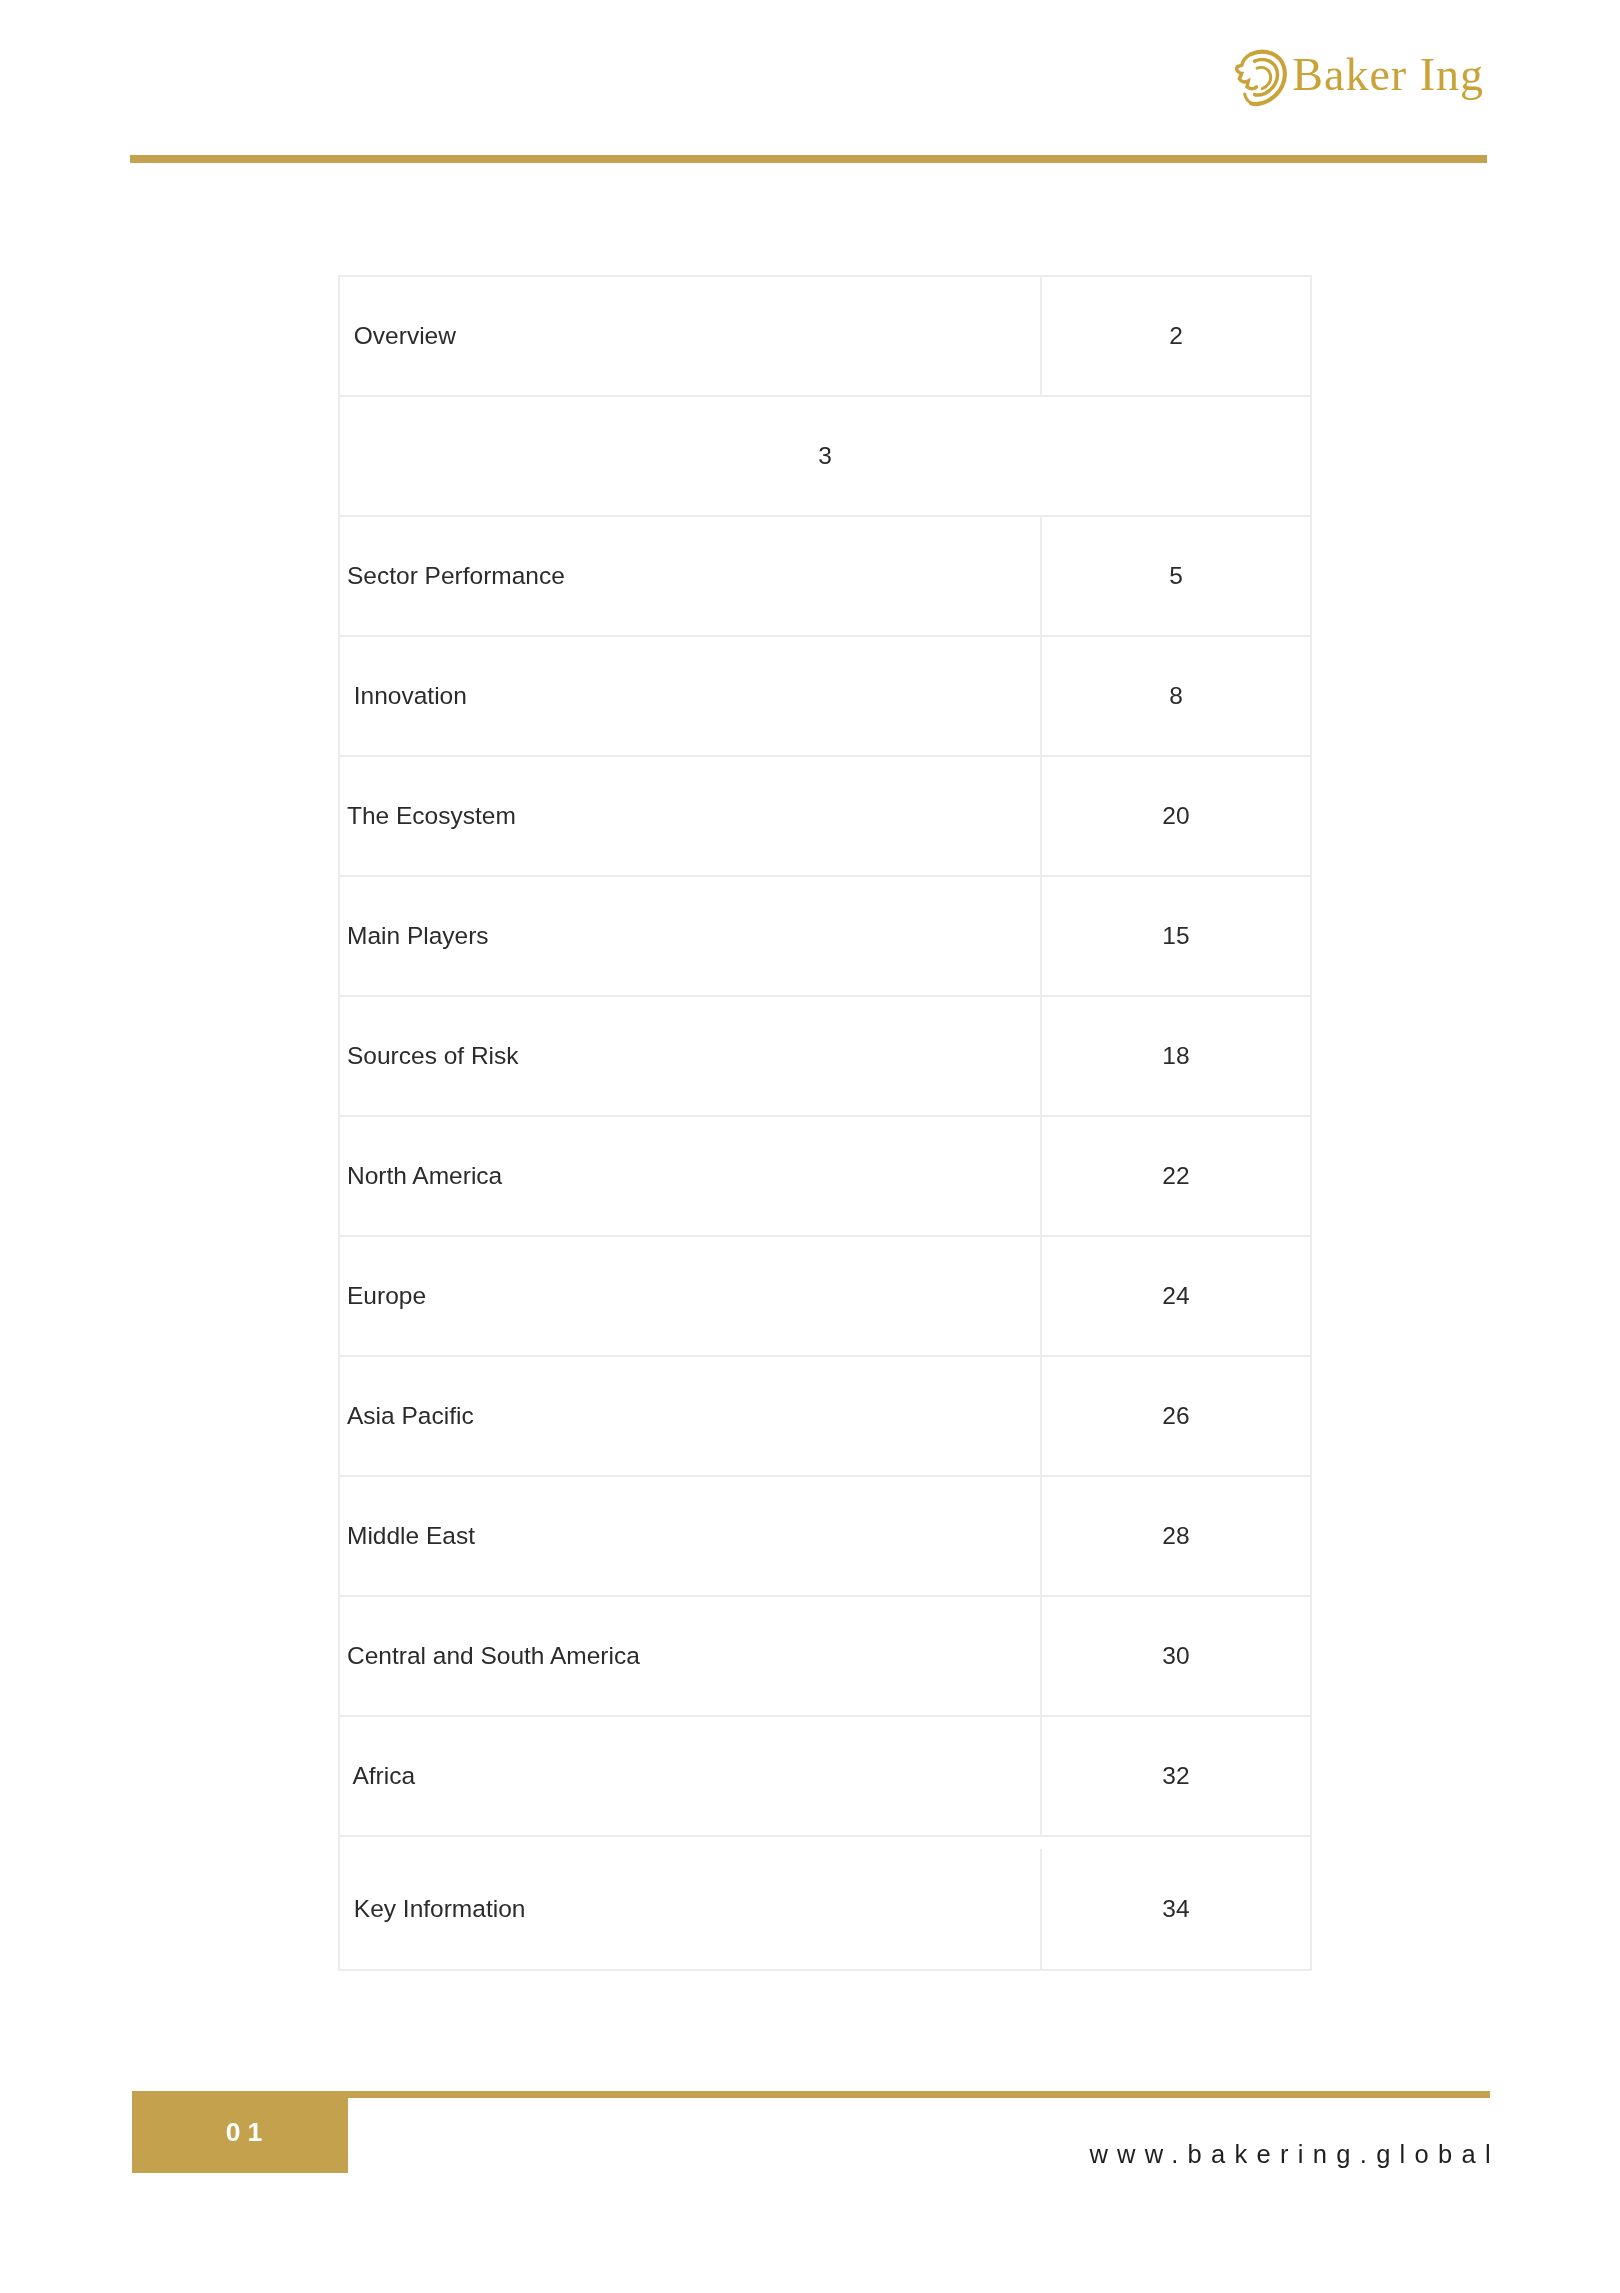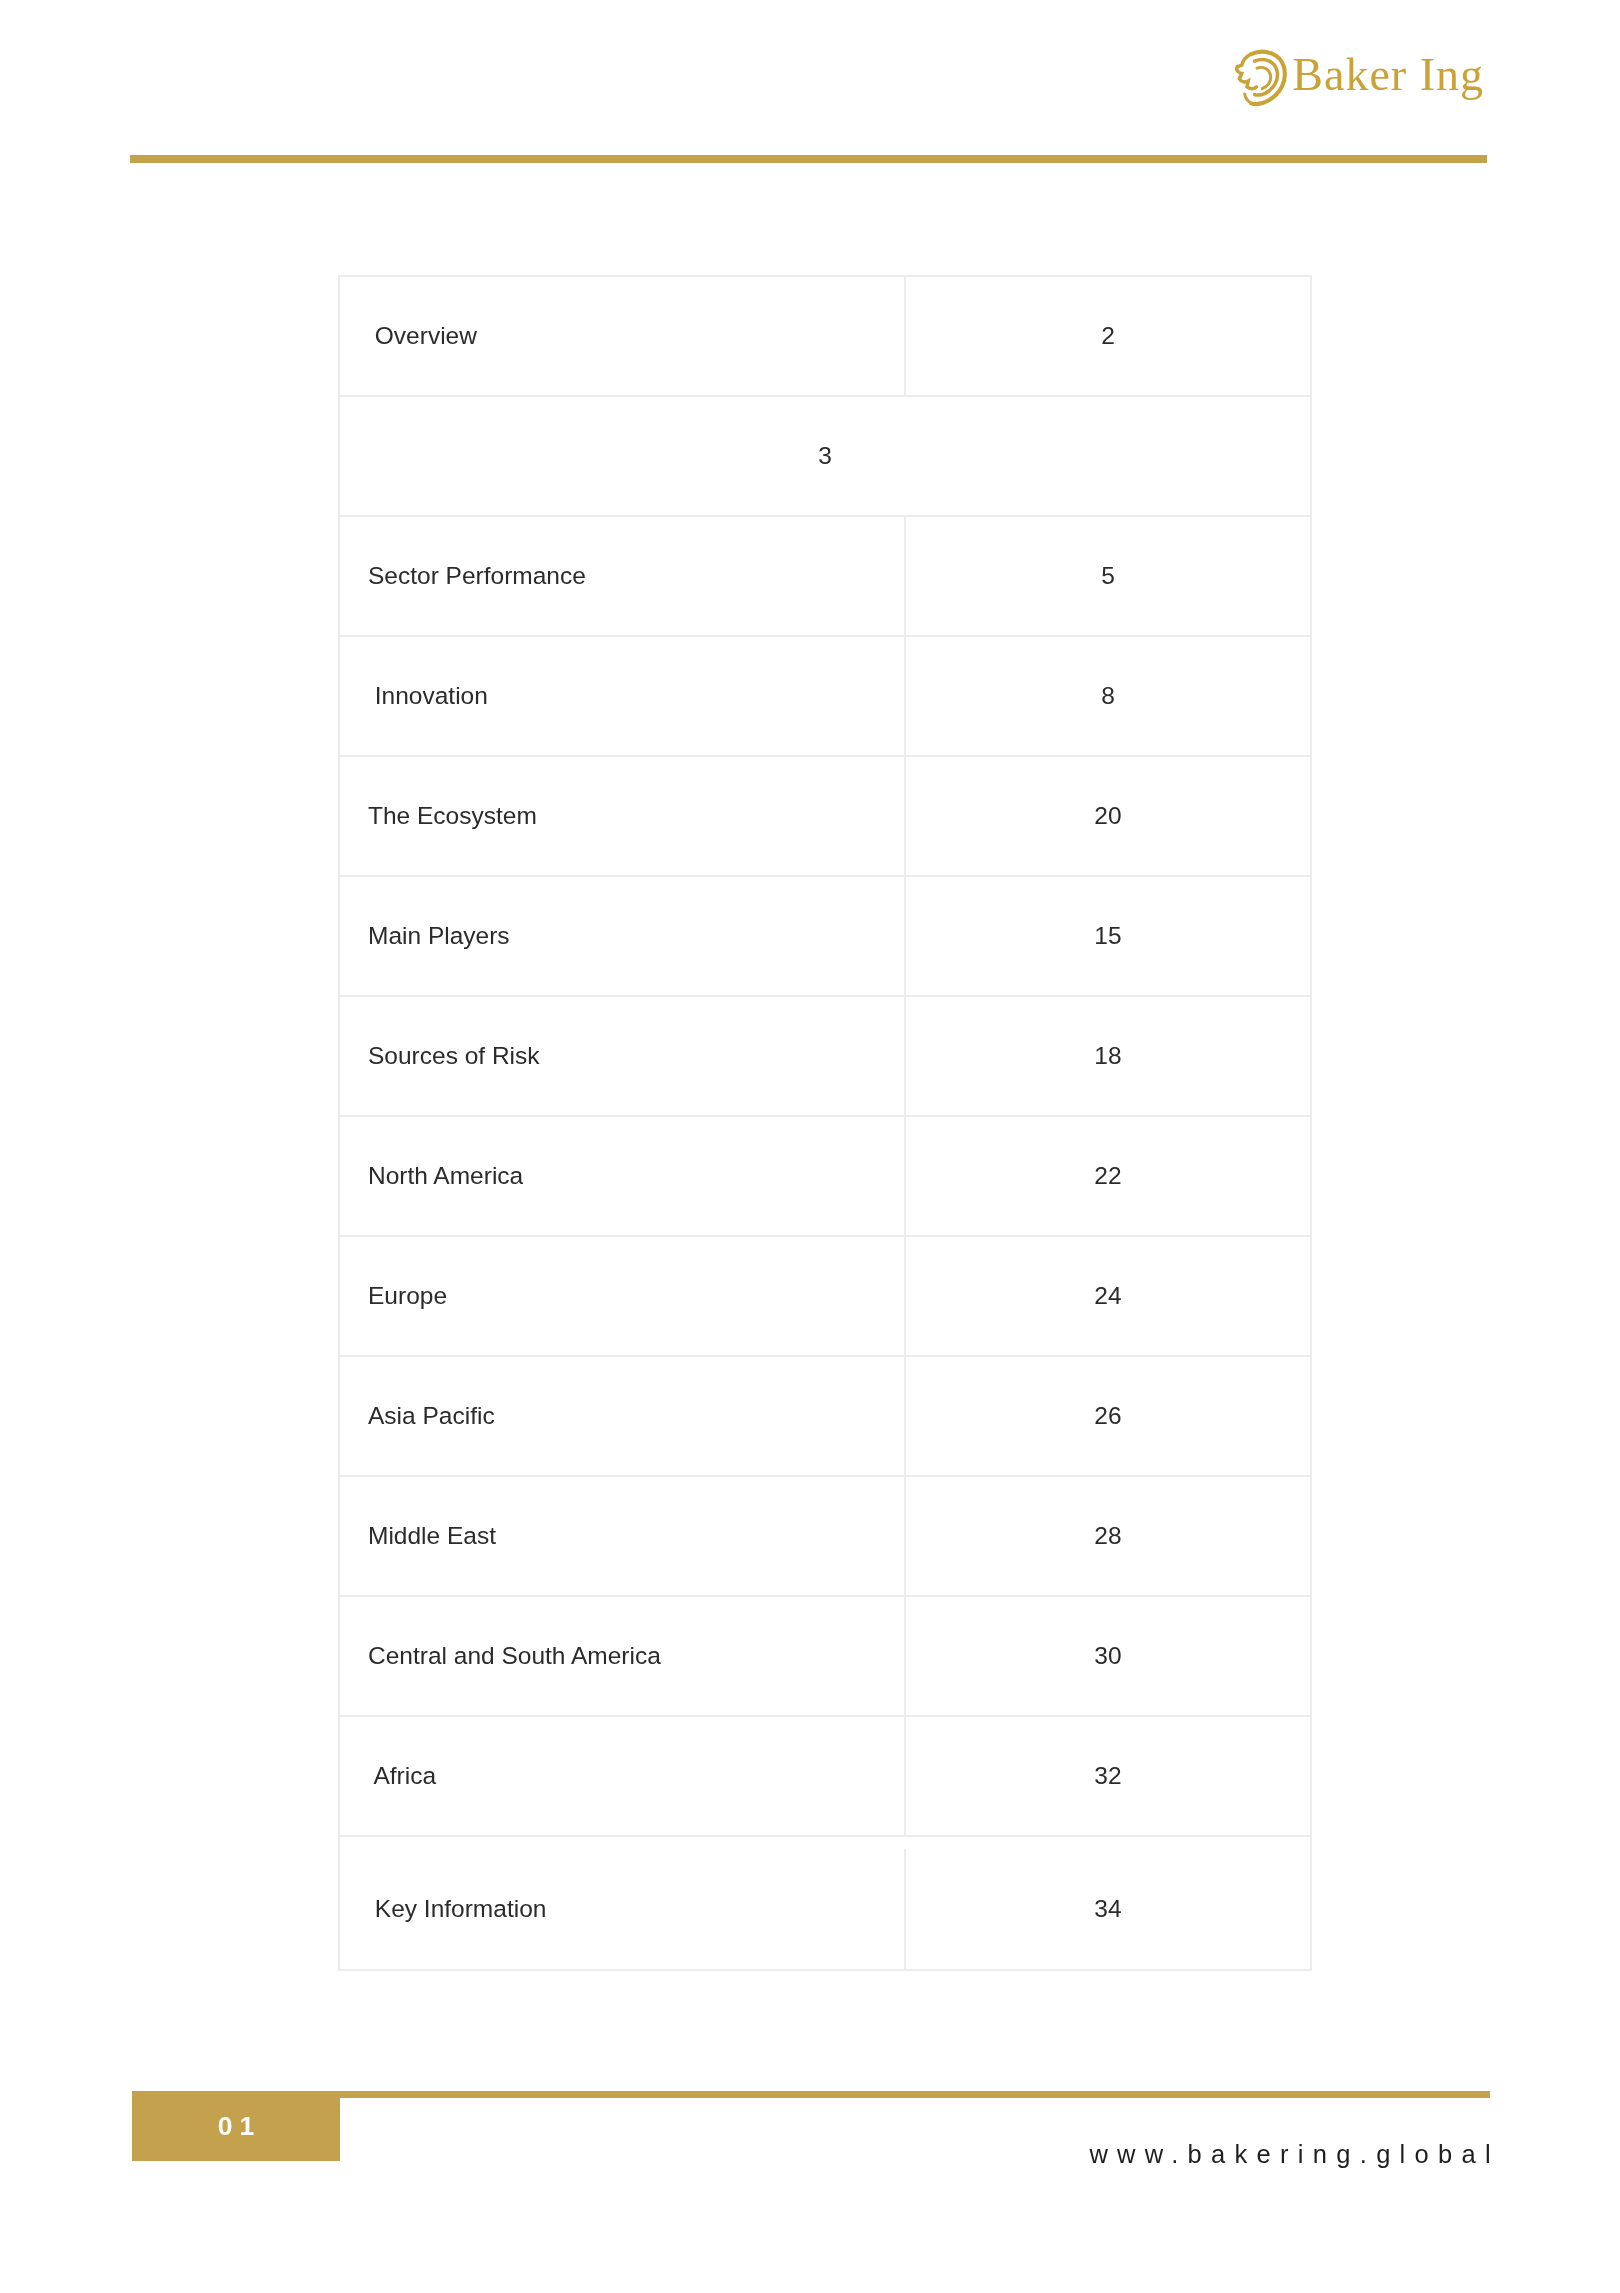--- a/index.html
+++ b/index.html
@@ -72,23 +72,23 @@
   }
   .trow:last-child { border-bottom: none; margin-top: 12px; }
   .cell {
     display: flex;
     align-items: center;
     font-size: 24.5px;
     color: var(--text);
     box-sizing: border-box;
   }
   .cell.label {
-    width: 566px;
+    width: 702px;
     border-right: 2px solid var(--table-border);
-    padding-left: 28px;
+    padding-left: 7px;
     white-space: pre;           
   }
   .cell.pagenum {
     flex: 1;
     justify-content: center;
   }
 
   
   .footer-rule {
     position: absolute;
@@ -96,25 +96,26 @@
     top: 2091px;
     width: 1358px;
     height: 6.9px;
     background: var(--gold);
   }
   .footer-box {
     position: absolute;
     left: 132px;
     top: 2091px;
     width: 208px;
-    height: 70px;
+    height: 82px;
     background: var(--gold);
     display: flex;
     align-items: center;
     justify-content: center;
+    padding-left: 8px;
   }
   .footer-box .num {
     color: var(--page-number-text);
     font-size: 26.5px;
     font-weight: bold;
     letter-spacing: 6.9px;
     padding-left: 6.9px; 
   }
   .footer-url {
     position: absolute;

